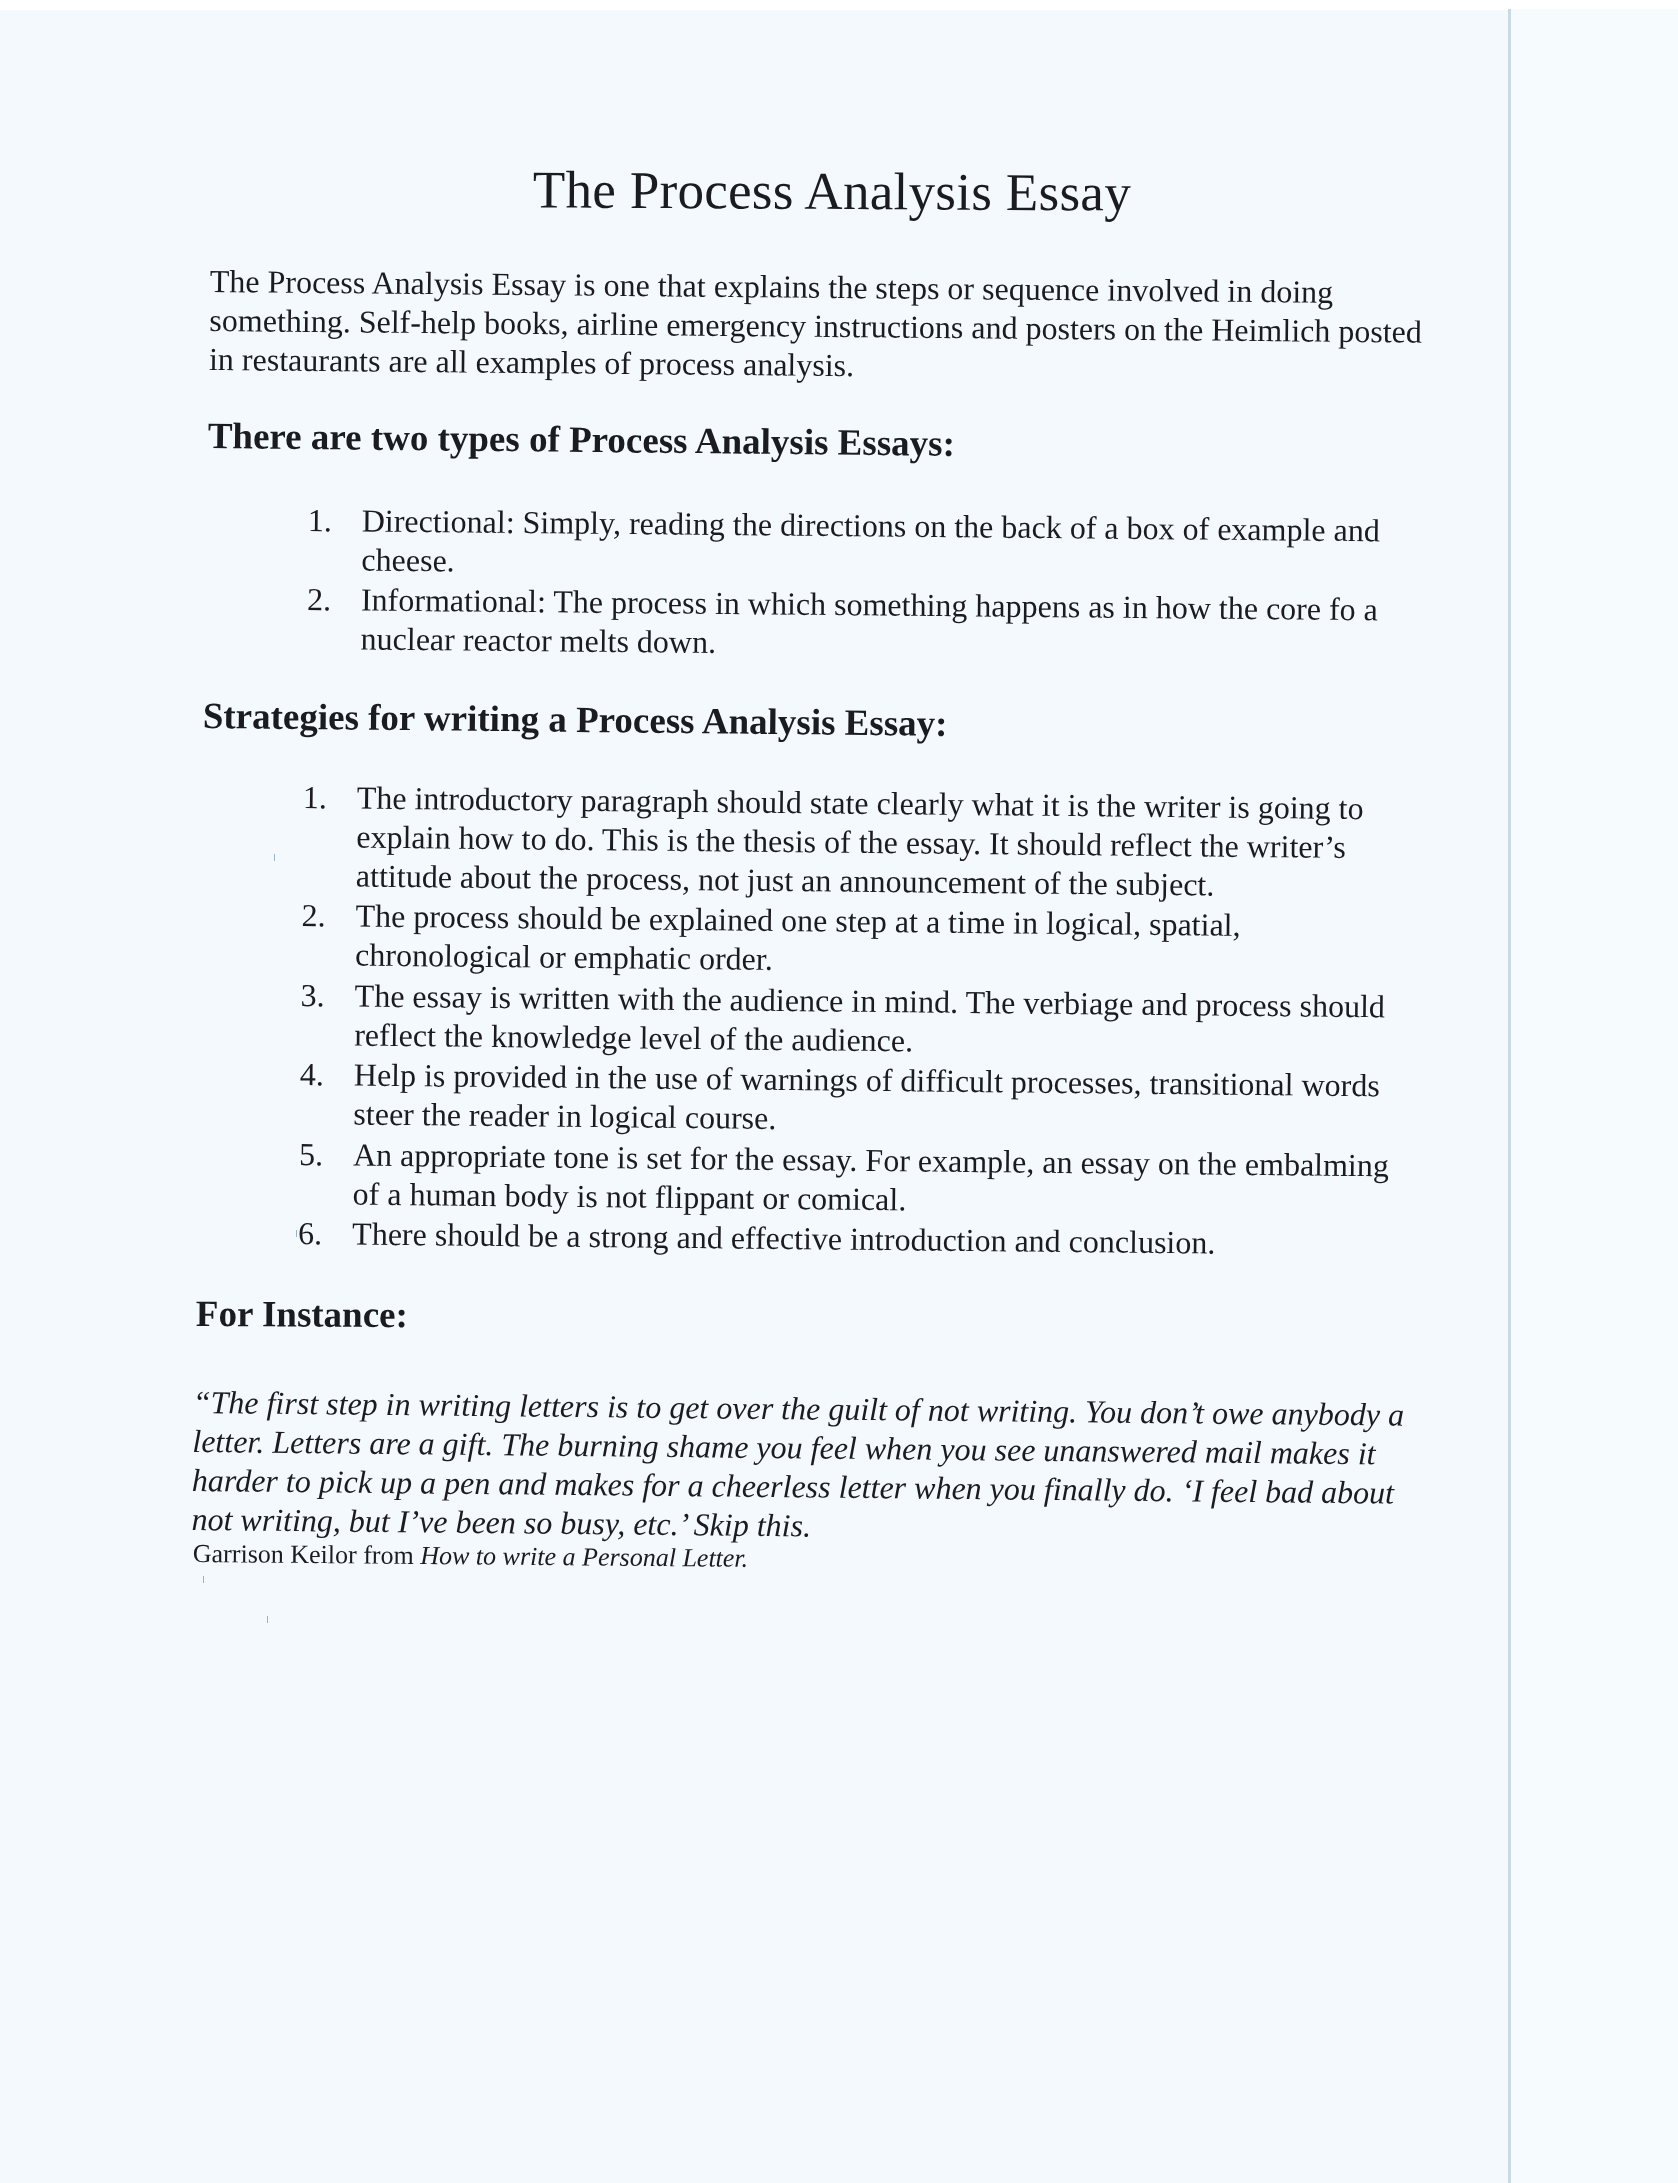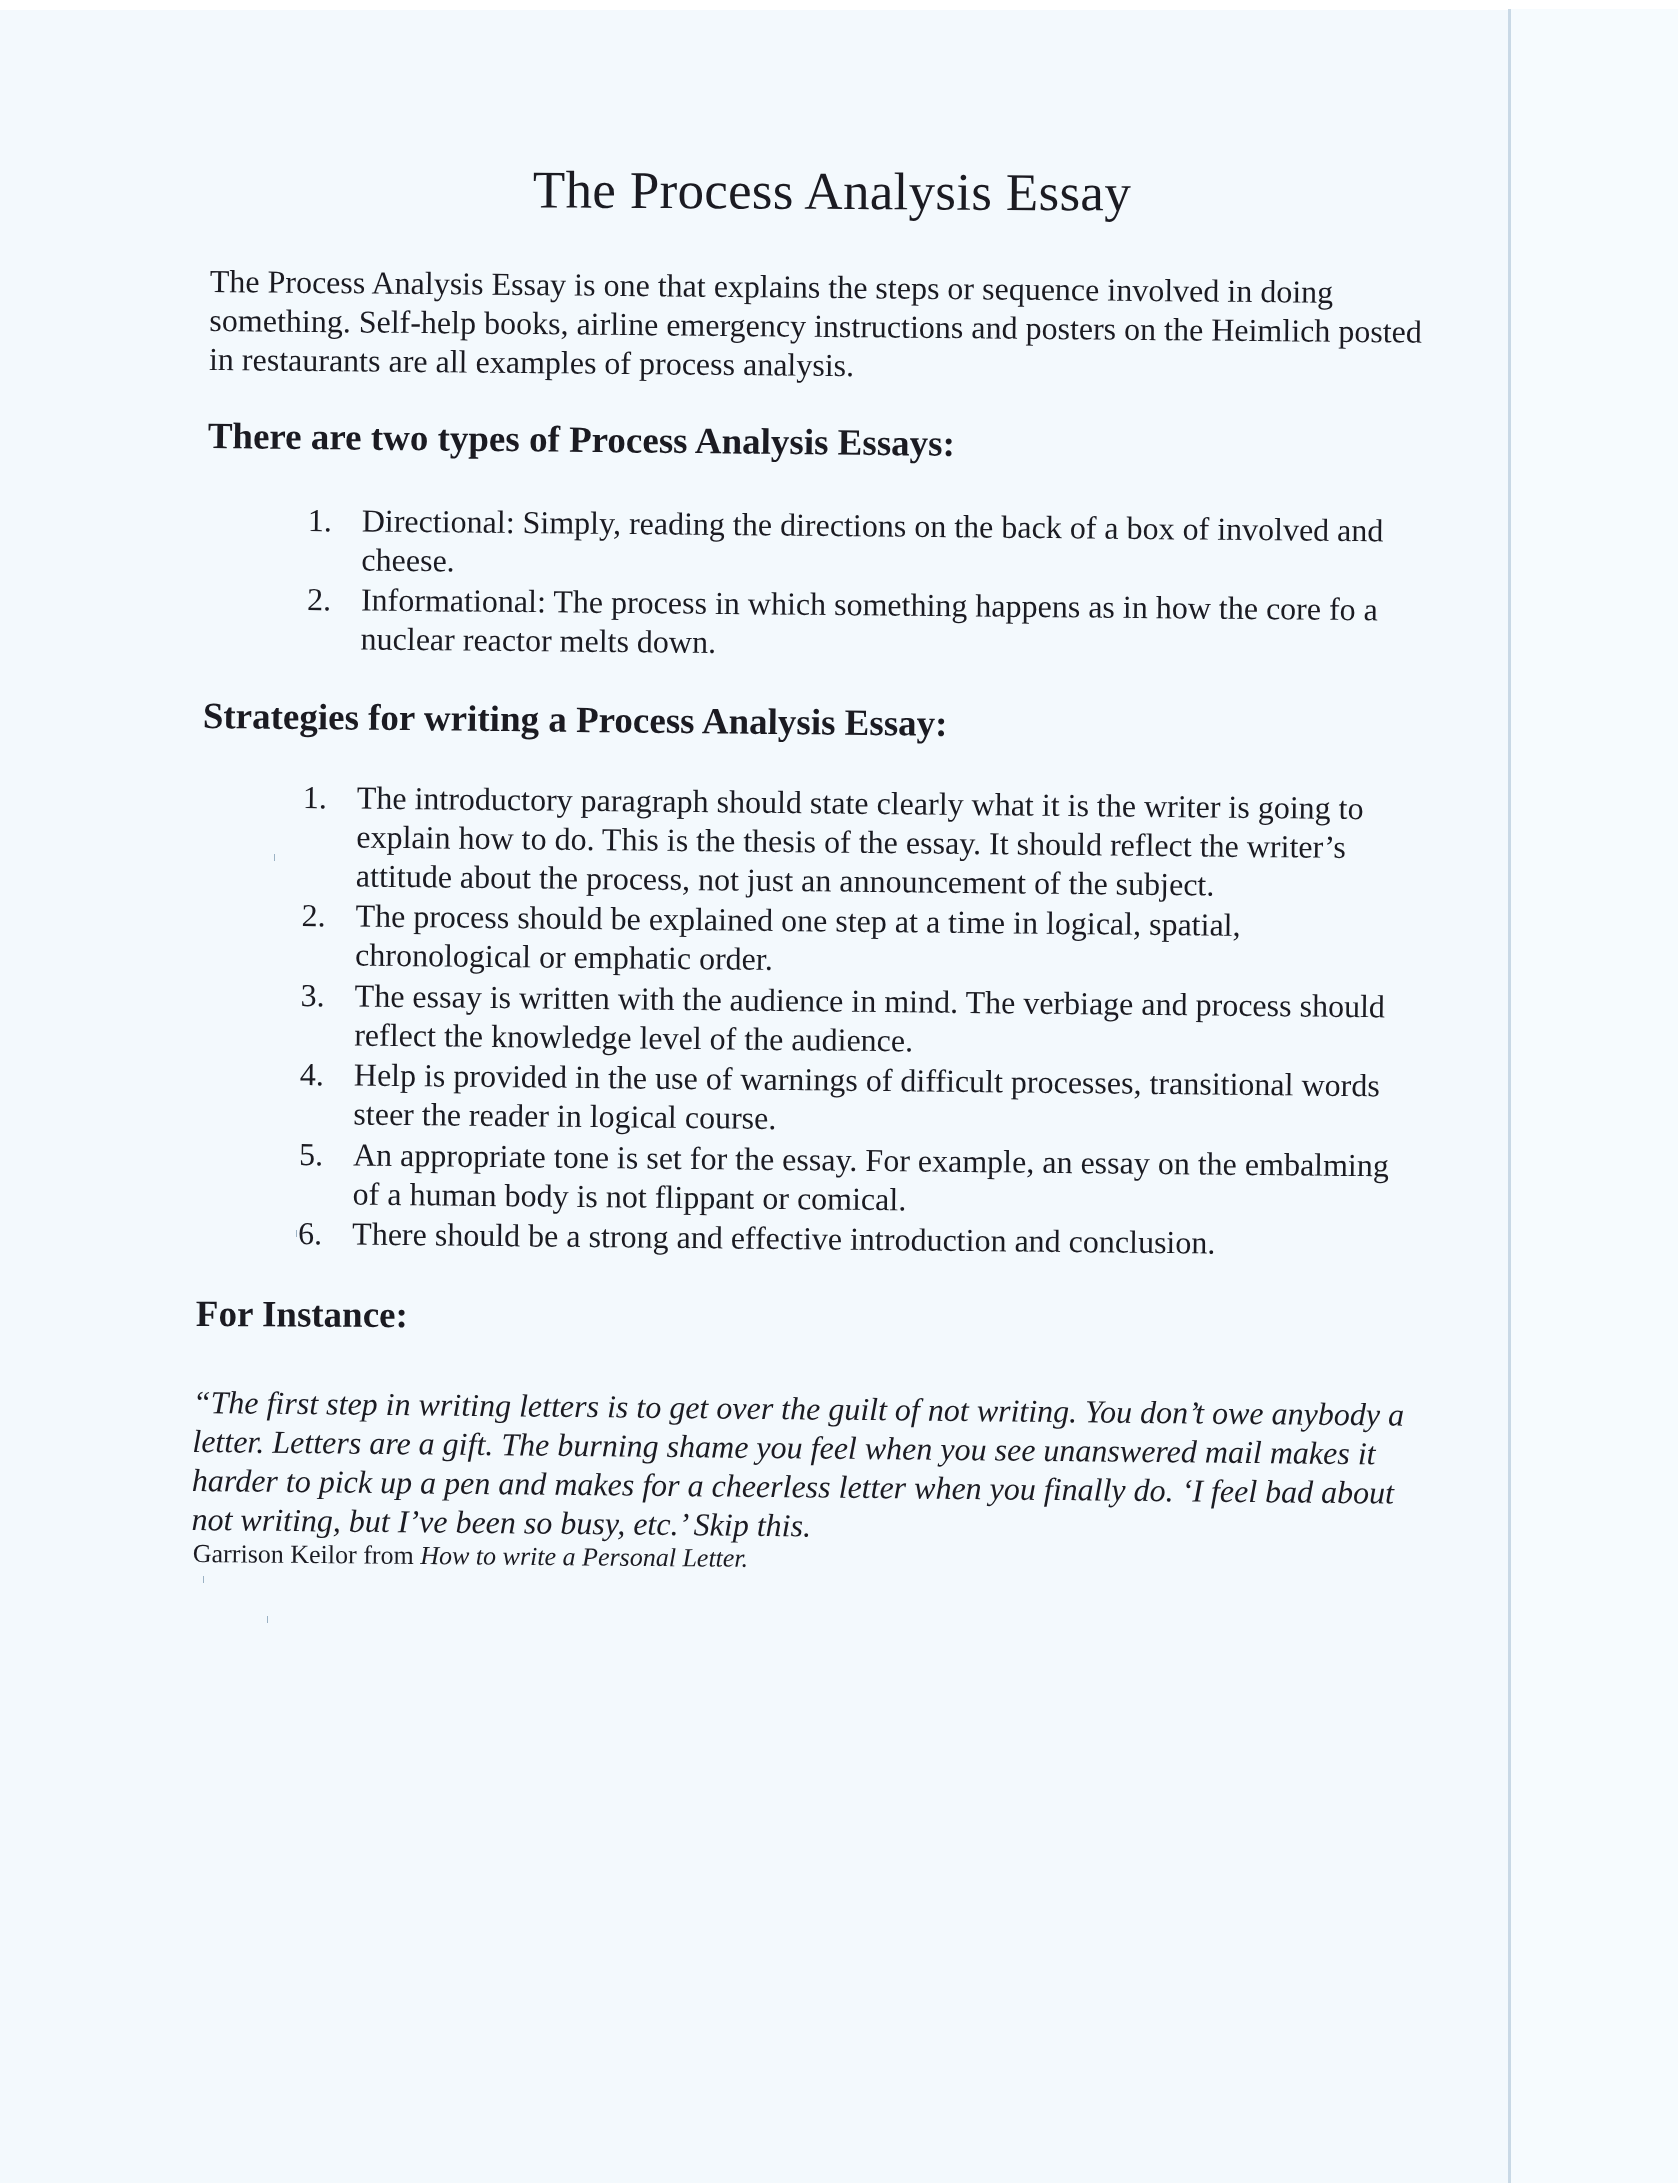--- a/index.html
+++ b/index.html
@@ -141,21 +141,21 @@
 
   <h1 class="title">The Process Analysis Essay</h1>
 
   <p class="para intro">The Process Analysis Essay is one that explains the steps or sequence involved in doing something.  Self-help books, airline emergency instructions and posters on the Heimlich posted in restaurants are all examples of process analysis.</p>
 
   <h2 class="heading h-types">There are two types of Process Analysis Essays:</h2>
 
   <ol class="list list-types">
     <li>
       <span class="num">1.</span>
-      <span>Directional:  Simply, reading the directions on the back of a box of involved and cheese.</span>
+      <span>Directional:  Simply, reading the directions on the back of a box of example and cheese.</span>
     </li>
     <li>
       <span class="num">2.</span>
       <span>Informational:  The process in which something happens as in how the core fo a nuclear reactor melts down.</span>
     </li>
   </ol>
 
   <h2 class="heading h-strategies">Strategies for writing a Process Analysis Essay:</h2>
 
   <ol class="list list-strategies">

